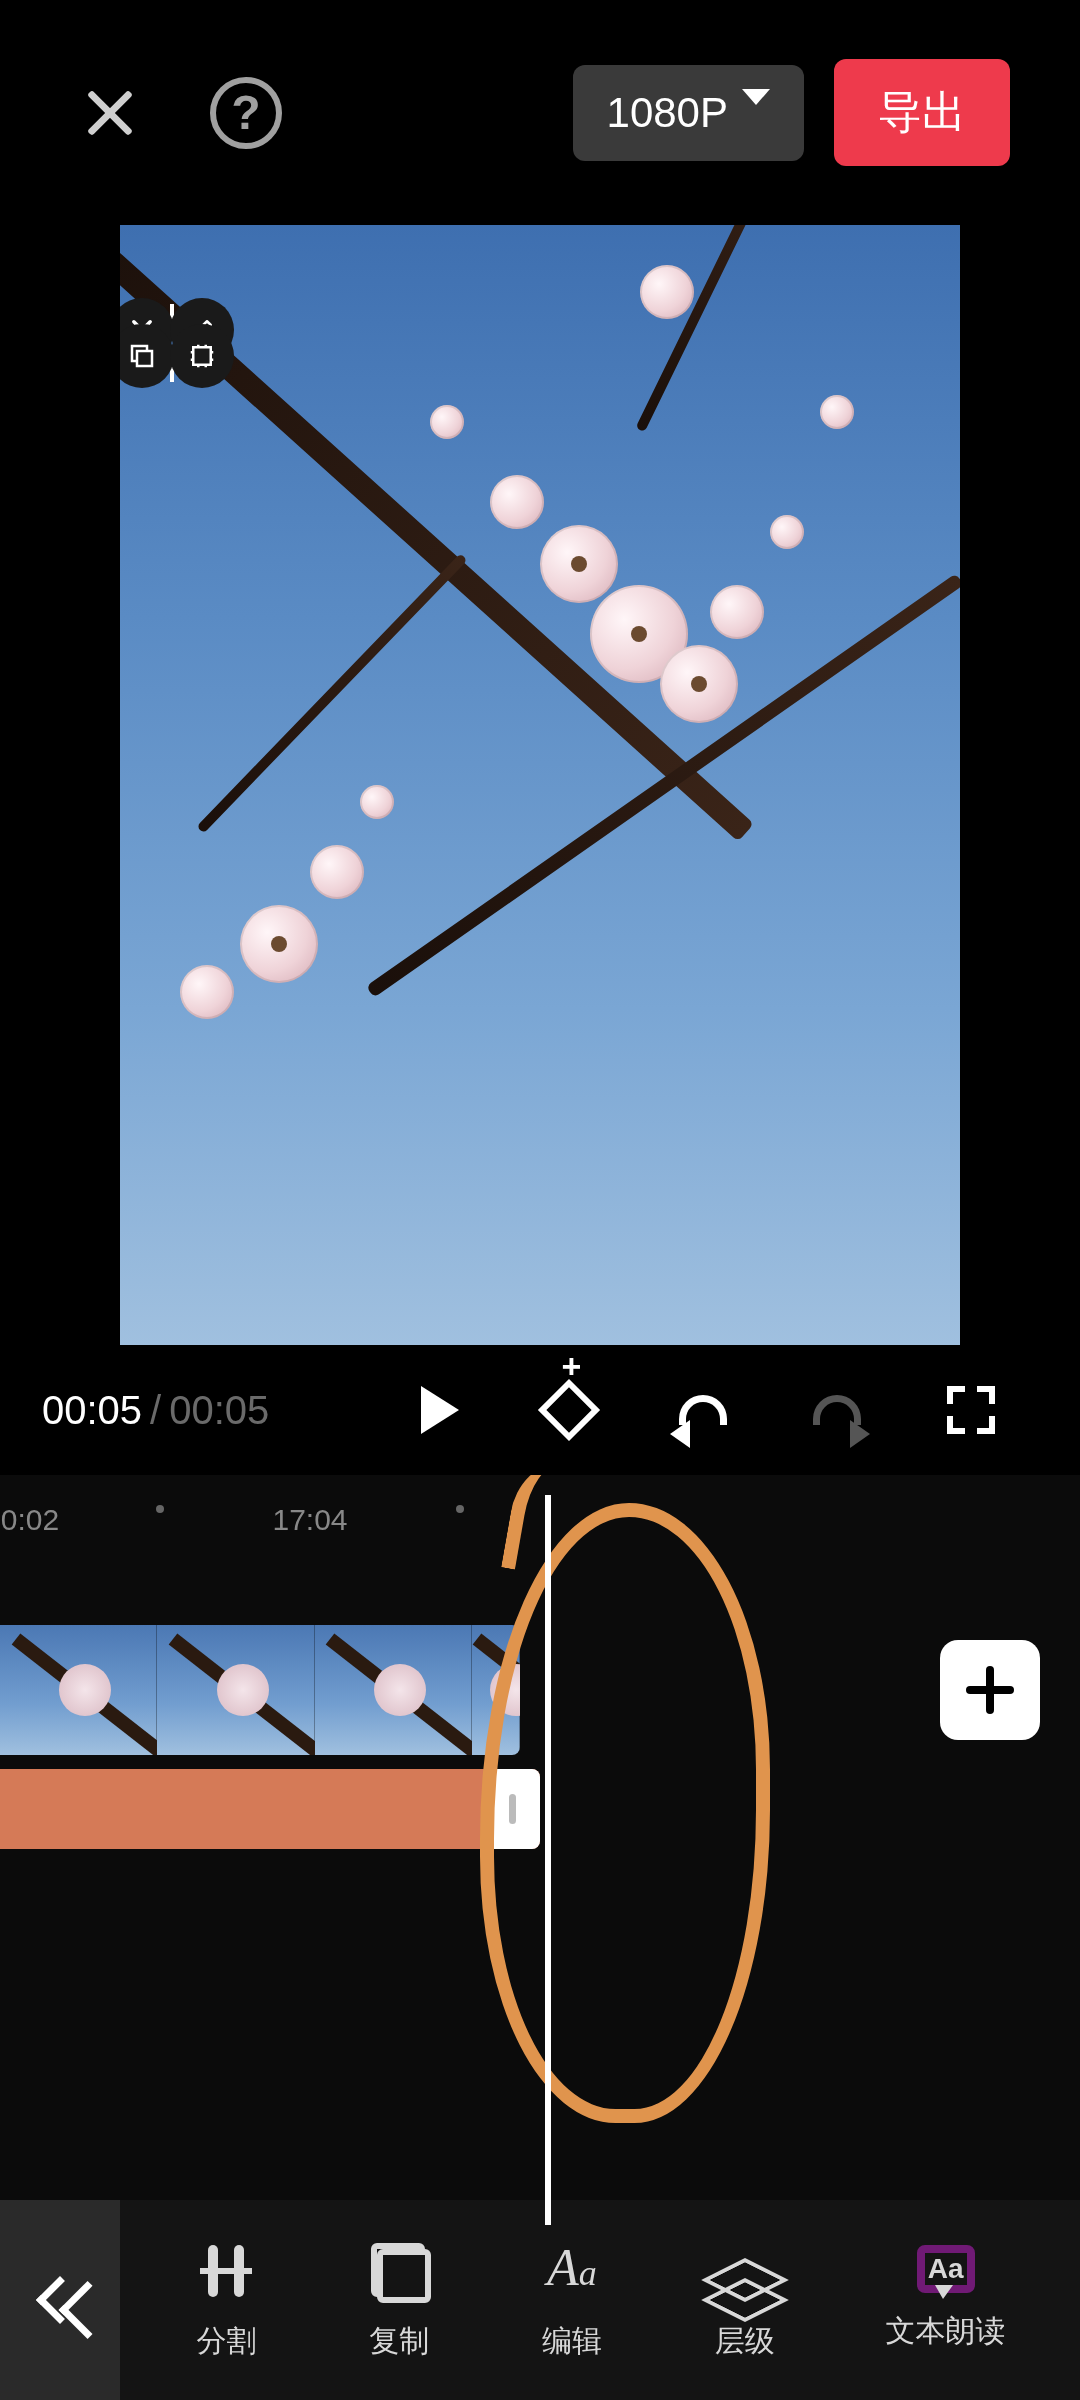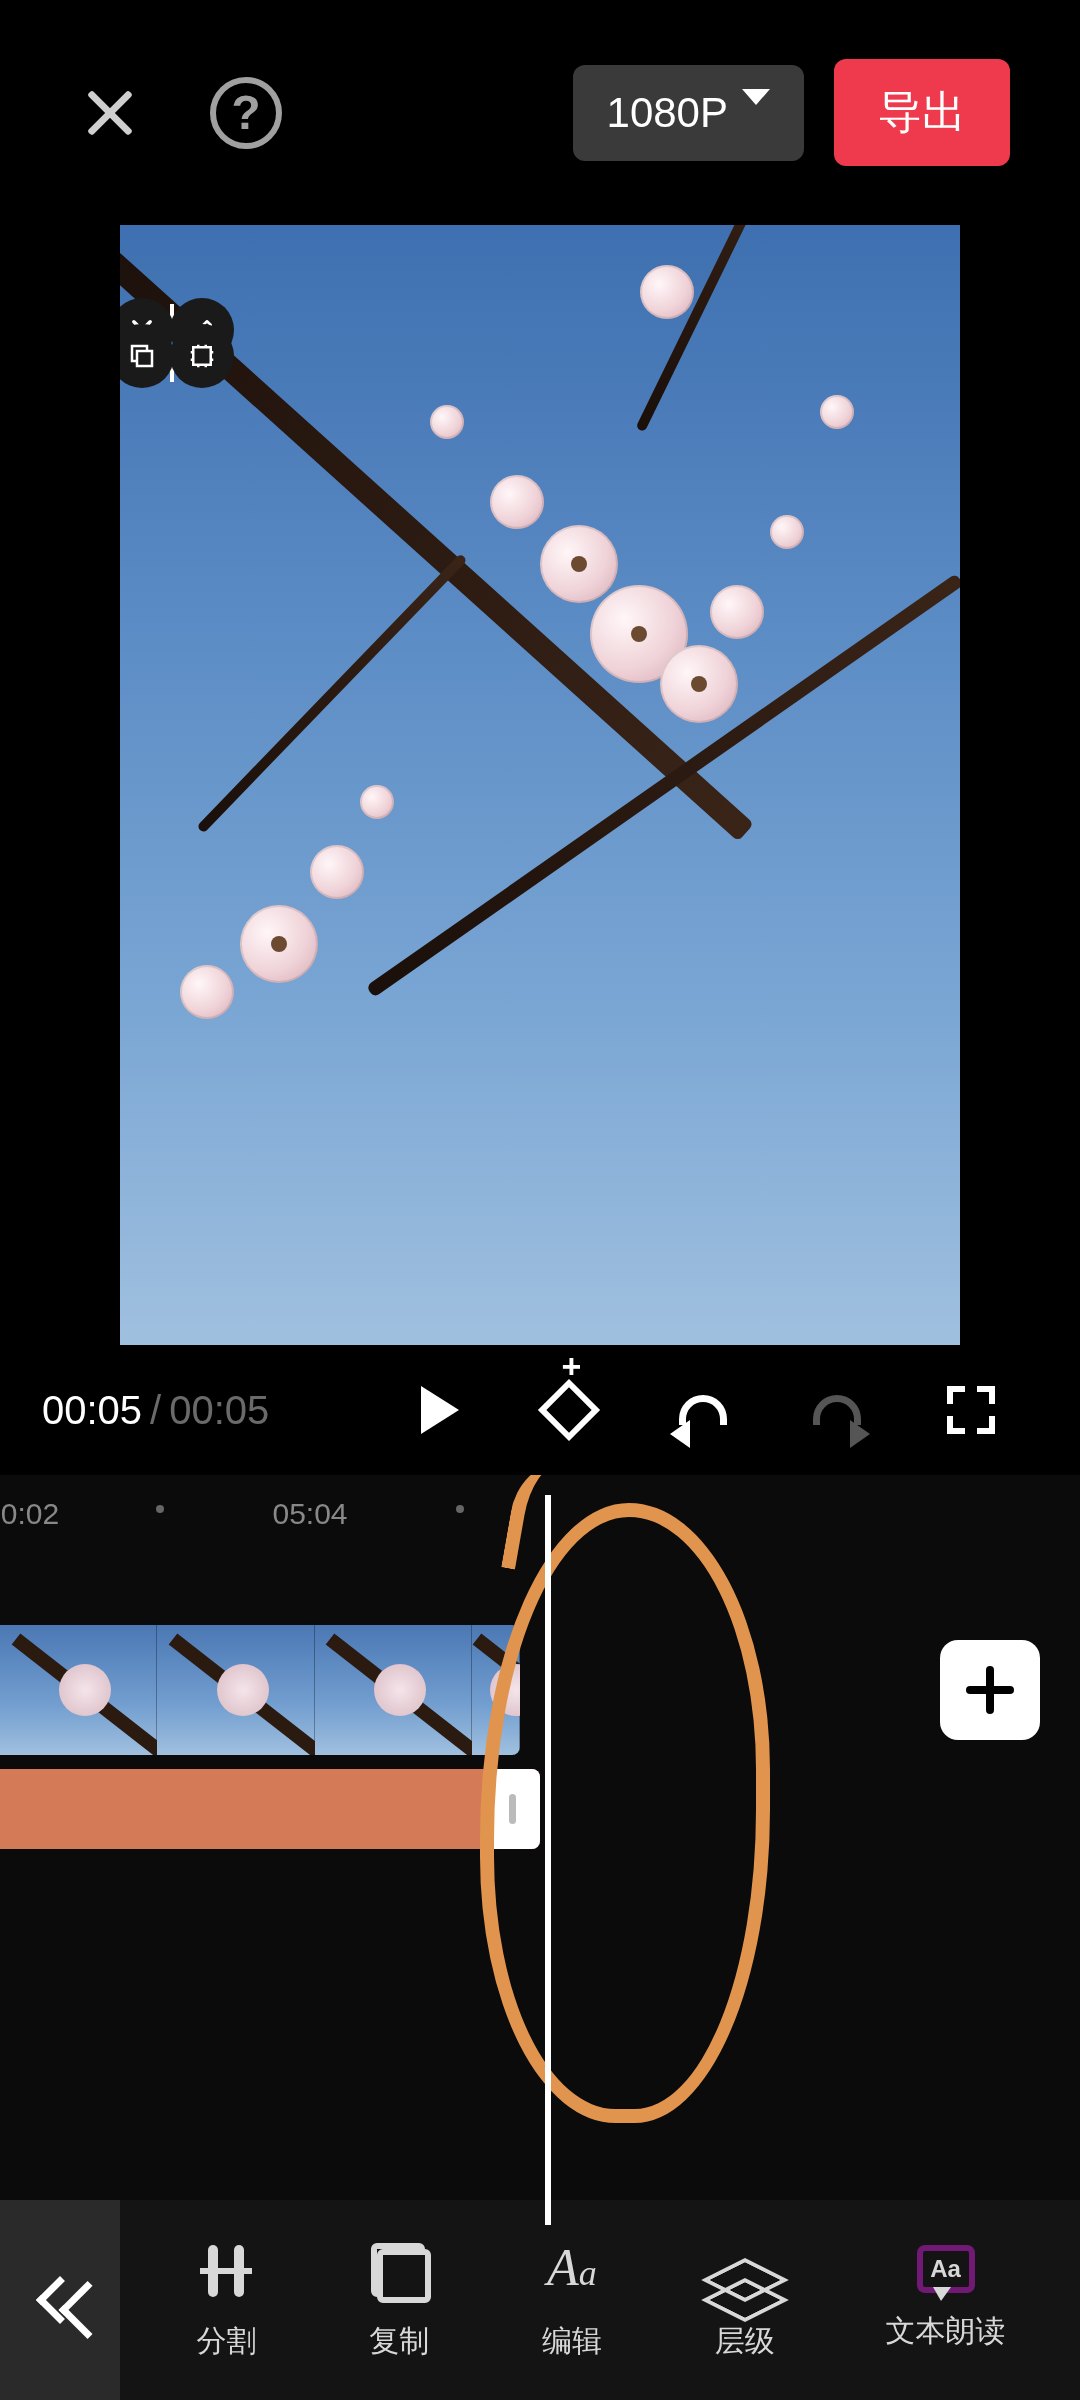--- a/index.html
+++ b/index.html
@@ -39,21 +39,21 @@
 .kf-i{width:44px;height:44px;border:6px solid #fff;transform:rotate(45deg);position:relative}
 .kf-i::before{content:"+";position:absolute;transform:rotate(-45deg);left:-23px;top:-36px;font-size:34px;color:#fff;font-weight:700}
 .undo-i,.redo-i{width:48px;height:30px;border:7px solid #fff;border-bottom:none;border-radius:28px 28px 0 0;position:relative}
 .undo-i::after{content:"";position:absolute;left:-16px;top:18px;border-right:20px solid #fff;border-top:14px solid transparent;border-bottom:14px solid transparent}
 .redo-i{border-color:#555}.redo-i::after{content:"";position:absolute;right:-16px;top:18px;border-left:20px solid #555;border-top:14px solid transparent;border-bottom:14px solid transparent}
 .fs-i{width:48px;height:48px;position:relative}
 .fs-i span{position:absolute;width:18px;height:18px;border:6px solid #fff}
 .fs-i .c1{left:0;top:0;border-right:none;border-bottom:none}.fs-i .c2{right:0;top:0;border-left:none;border-bottom:none}.fs-i .c3{left:0;bottom:0;border-right:none;border-top:none}.fs-i .c4{right:0;bottom:0;border-left:none;border-top:none}
 .timeline{background:#0b0b0b;height:750px;position:relative;overflow:hidden}
 .ruler{height:70px;position:relative;font-size:30px;color:#888}
-.rl{position:absolute;top:22px;transform:translateX(-50%)}
+.rl{position:absolute;top:28px;transform:translateX(-50%)}
 .rdot{position:absolute;top:30px;width:8px;height:8px;border-radius:50%;background:#666;transform:translateX(-50%)}
 .video-track{position:absolute;left:0;top:150px;width:520px;height:130px;display:flex;border-radius:0 8px 8px 0;overflow:hidden}
 .thumb{flex:1;position:relative;background:linear-gradient(180deg,#4b78b4 0%,#719dcf 60%,#a0c0df 100%);border-right:1px solid rgba(0,0,0,.3)}
 .thumb::before{content:"";position:absolute;left:10%;top:5%;width:130%;height:14px;background:#2a1a10;transform:rotate(38deg);transform-origin:left}
 .thumb::after{content:"";position:absolute;left:38%;top:30%;width:52px;height:52px;border-radius:50%;background:radial-gradient(circle,#f4e5ea,#d9b9c2)}
 .text-track{position:absolute;left:0;top:294px;width:540px;height:80px;background:#d57a57;border-radius:0 8px 8px 0}
 .text-handle{position:absolute;right:0;top:0;bottom:0;width:56px;background:#fff;border-radius:8px;display:flex;align-items:center;justify-content:center}
 .text-handle::before{content:"";width:7px;height:30px;background:#bbb;border-radius:4px}
 .playhead{position:absolute;left:545px;top:20px;bottom:0;width:6px;background:#fff;z-index:5}
 .anno{position:absolute;left:480px;top:28px;width:290px;height:620px;border:14px solid #e0944d;border-radius:55% 52% 50% 50%/58% 46% 54% 46%;z-index:4;pointer-events:none}
@@ -72,21 +72,21 @@
 .i-split::before,.i-split::after{content:"";position:absolute;top:6px;bottom:6px;width:10px;border-radius:5px;background:#d8d8d8}
 .i-split::before{left:14px}.i-split::after{right:14px}
 .i-split span{position:absolute;left:50%;top:50%;width:52px;height:6px;background:#d8d8d8;transform:translate(-50%,-50%)}
 .i-copy::before{content:"";position:absolute;left:4px;top:4px;width:42px;height:42px;border:6px solid #d8d8d8;border-radius:6px}
 .i-copy::after{content:"";position:absolute;right:0;bottom:0;width:42px;height:42px;border:6px solid #d8d8d8;border-radius:6px;background:#141414}
 .i-edit{font-family:serif;font-size:52px;color:#d8d8d8;font-style:italic;text-align:center;line-height:58px}
 .i-edit::after{content:"a";font-size:36px}
 .i-edit::before{content:"A"}
 .i-layer::before{content:"";position:absolute;left:50%;top:10px;width:50px;height:50px;border:6px solid #d8d8d8;transform:translateX(-50%) rotateX(60deg) rotate(45deg)}
 .i-layer::after{content:"";position:absolute;left:50%;top:30px;width:50px;height:50px;border:6px solid #d8d8d8;transform:translateX(-50%) rotateX(60deg) rotate(45deg)}
-.i-tts{width:58px;height:48px;border:6px solid #701a75;border-radius:8px;margin:6px auto 0;position:relative;display:flex;align-items:center;justify-content:center;font-size:24px;font-weight:700;color:#d8d8d8}
+.i-tts{width:58px;height:48px;border:8px solid #701a75;border-radius:8px;margin:6px auto 0;position:relative;display:flex;align-items:center;justify-content:center;font-size:28px;font-weight:700;color:#d8d8d8}
 .i-tts::after{content:"";position:absolute;left:10px;bottom:-14px;border-top:14px solid #d8d8d8;border-left:8px solid transparent;border-right:10px solid transparent}
 </style>
 </head>
 <body>
 
 <div class="header">
   <div class="close-btn"></div>
   <div class="help-btn">?</div>
   <div class="hspacer"></div>
   <div class="res-btn">
@@ -175,21 +175,21 @@
         <span class="c2"></span>
         <span class="c3"></span>
         <span class="c4"></span>
       </div>
     </div>
 </div>
 
 <div class="timeline">
   <div class="ruler">
     <span class="rl" style="left:30px">0:02</span>
-    <span class="rl" style="left:310px">05:04</span>
+    <span class="rl" style="left:310px">17:04</span>
     <span class="rdot" style="left:160px"></span>
     <span class="rdot" style="left:460px"></span>
   </div>
   <div class="video-track">
     <div class="thumb"></div>
     <div class="thumb"></div>
     <div class="thumb"></div>
     <div class="thumb" style="flex:.3"></div>
   </div>
   <div class="text-track">

